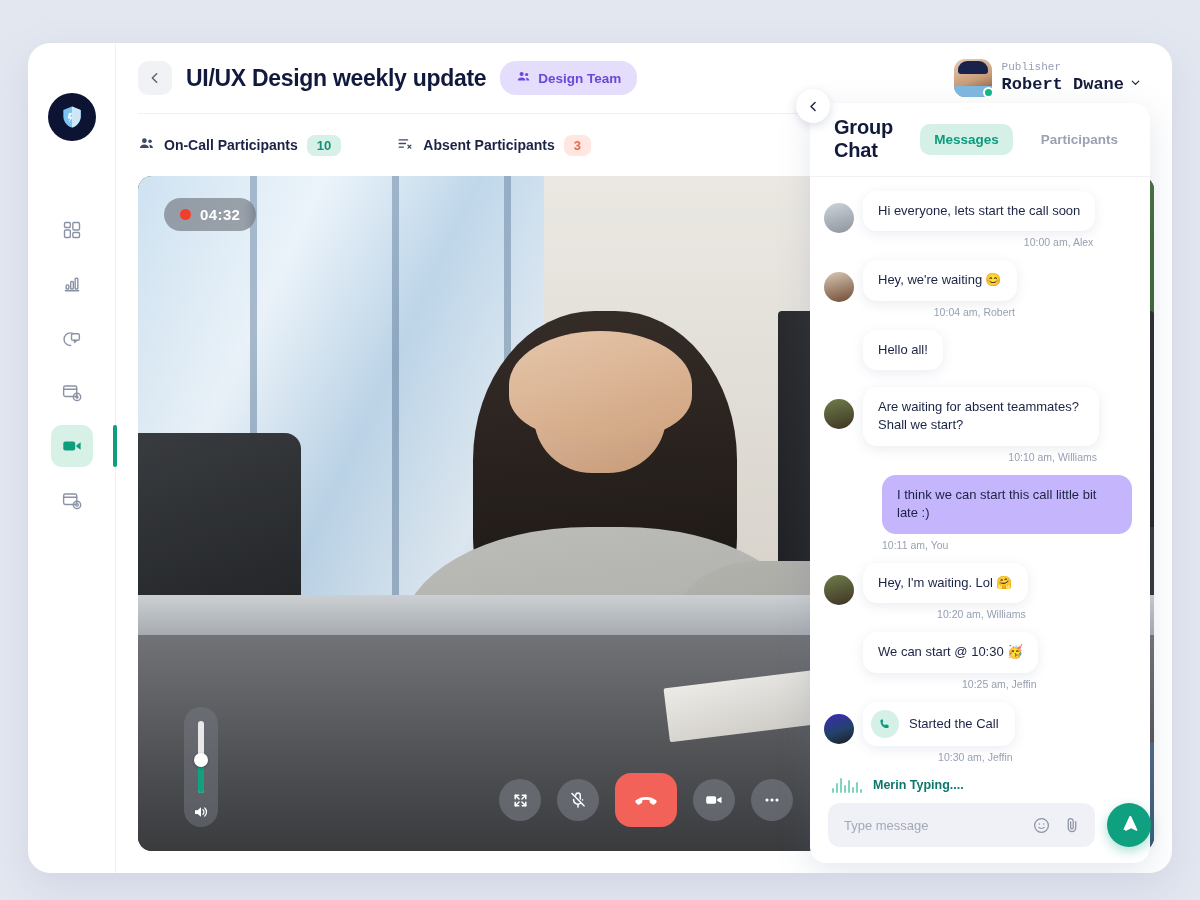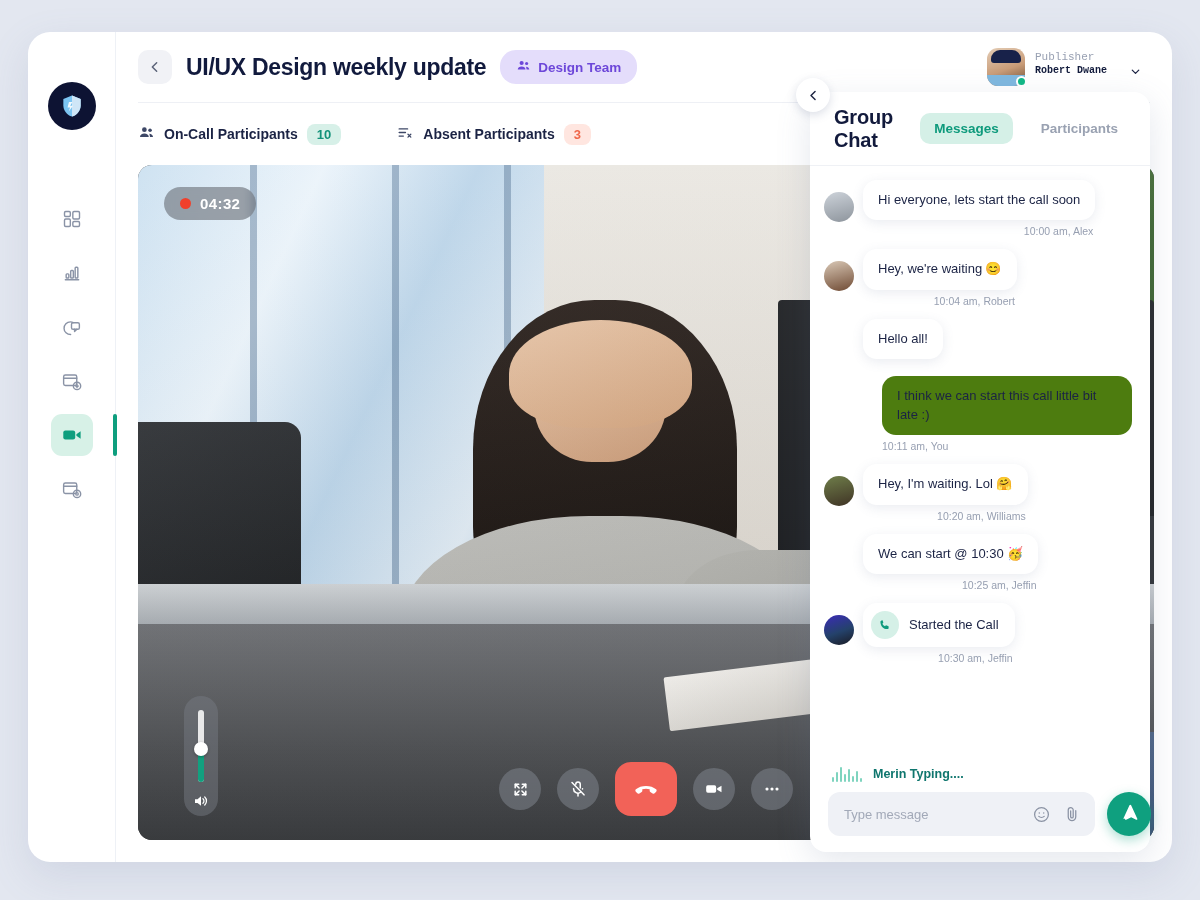--- a/index.html
+++ b/index.html
@@ -4,21 +4,21 @@
 <style>
   * { box-sizing: border-box; margin: 0; padding: 0; }
   html, body {
     width: 1200px; height: 900px;
     font-family: "Liberation Sans", sans-serif;
     background: #e3e7f0;
     overflow: hidden;
   }
   .app-shell {
     position: absolute;
-    left: 28px; top: 32px;
+    left: 28px; top: 43px;
     width: 1144px; height: 830px;
     background: #ffffff;
     border-radius: 22px;
     box-shadow: 0 14px 40px rgba(110,125,160,0.16);
     overflow: hidden;
     display: flex;
   }
 
   
   .sidebar {
@@ -97,21 +97,21 @@
   .pub-avatar .shirt {
     position: absolute; left: 0; bottom: 0; width: 38px; height: 11px;
     background: #7fb8df; border-radius: 0 0 11px 11px;
   }
   .pub-avatar .dot {
     position: absolute; right: -2px; bottom: -1px;
     width: 11px; height: 11px; border-radius: 50%;
     background: #12b886; border: 2px solid #fff;
   }
   .pub-role { font-size: 11px; color: #98a0b2; line-height: 1.25; }
-  .pub-name { font-size: 10px; color: #131c3d; font-weight: bold; line-height: 1.25; display: flex; align-items: flex-start; gap: 22px; }
+  .pub-name { font-size: 17px; color: #131c3d; font-weight: bold; line-height: 1.25; display: flex; align-items: flex-start; gap: 5px; }
 
   .divider { height: 1px; background: #eef0f5; margin: 0 22px; }
 
   .statusbar {
     height: 62px; display: flex; align-items: center;
     padding: 0 22px; gap: 0;
   }
   .stat {
     display: flex; align-items: center; gap: 9px; cursor: pointer;
   }
@@ -329,21 +329,21 @@
   }
   .av.spacer { background: transparent; }
   .bubble-col { display: flex; flex-direction: column; max-width: 236px; }
   .bubble {
     background: #fff; border-radius: 14px;
     box-shadow: 0 3px 12px rgba(108,122,156,0.14);
     padding: 11px 15px;
     font-size: 13px; color: #1b2344; line-height: 1.42;
     position: relative;
   }
-  .bubble.me { background: #4d7c0f; box-shadow: none; }
+  .bubble.me { background: #c4b5fd; box-shadow: none; }
   .bubble.call { display: flex; align-items: center; gap: 10px; padding: 8px 16px 8px 8px; }
   .call-ic {
     width: 28px; height: 28px; border-radius: 50%;
     background: #d5f0e7; color: #0e9a7c;
     display: flex; align-items: center; justify-content: center; flex: 0 0 28px;
   }
   .meta { font-size: 10.5px; color: #98a0b2; margin: 5px 2px 9px 0; align-self: flex-end; }
   .meta.left { align-self: flex-start; }
 
   .typing {
@@ -692,20 +692,27 @@
         </div>
 
         <div class="msg-row">
           <div class="av spacer"></div>
           <div class="bubble-col">
             <div class="bubble">Hello all!</div>
             <div class="meta"></div>
           </div>
         </div>
 
+        <div class="msg-row">
+          <div class="av" style="background:linear-gradient(165deg,#6f7e4a 0%,#3f3325 100%)"></div>
+          <div class="bubble-col">
+            <div class="bubble">Are waiting for absent teammates? Shall we start?</div>
+            <div class="meta">10:10 am, Williams</div>
+          </div>
+        </div>
 
         <div class="msg-row me">
           <div class="bubble-col" style="max-width:250px">
             <div class="bubble me">I think we can start this call little bit late :)</div>
             <div class="meta left">10:11 am, You</div>
           </div>
         </div>
 
         <div class="msg-row">
           <div class="av" style="background:linear-gradient(165deg,#6f7e4a 0%,#3f3325 100%)"></div>

